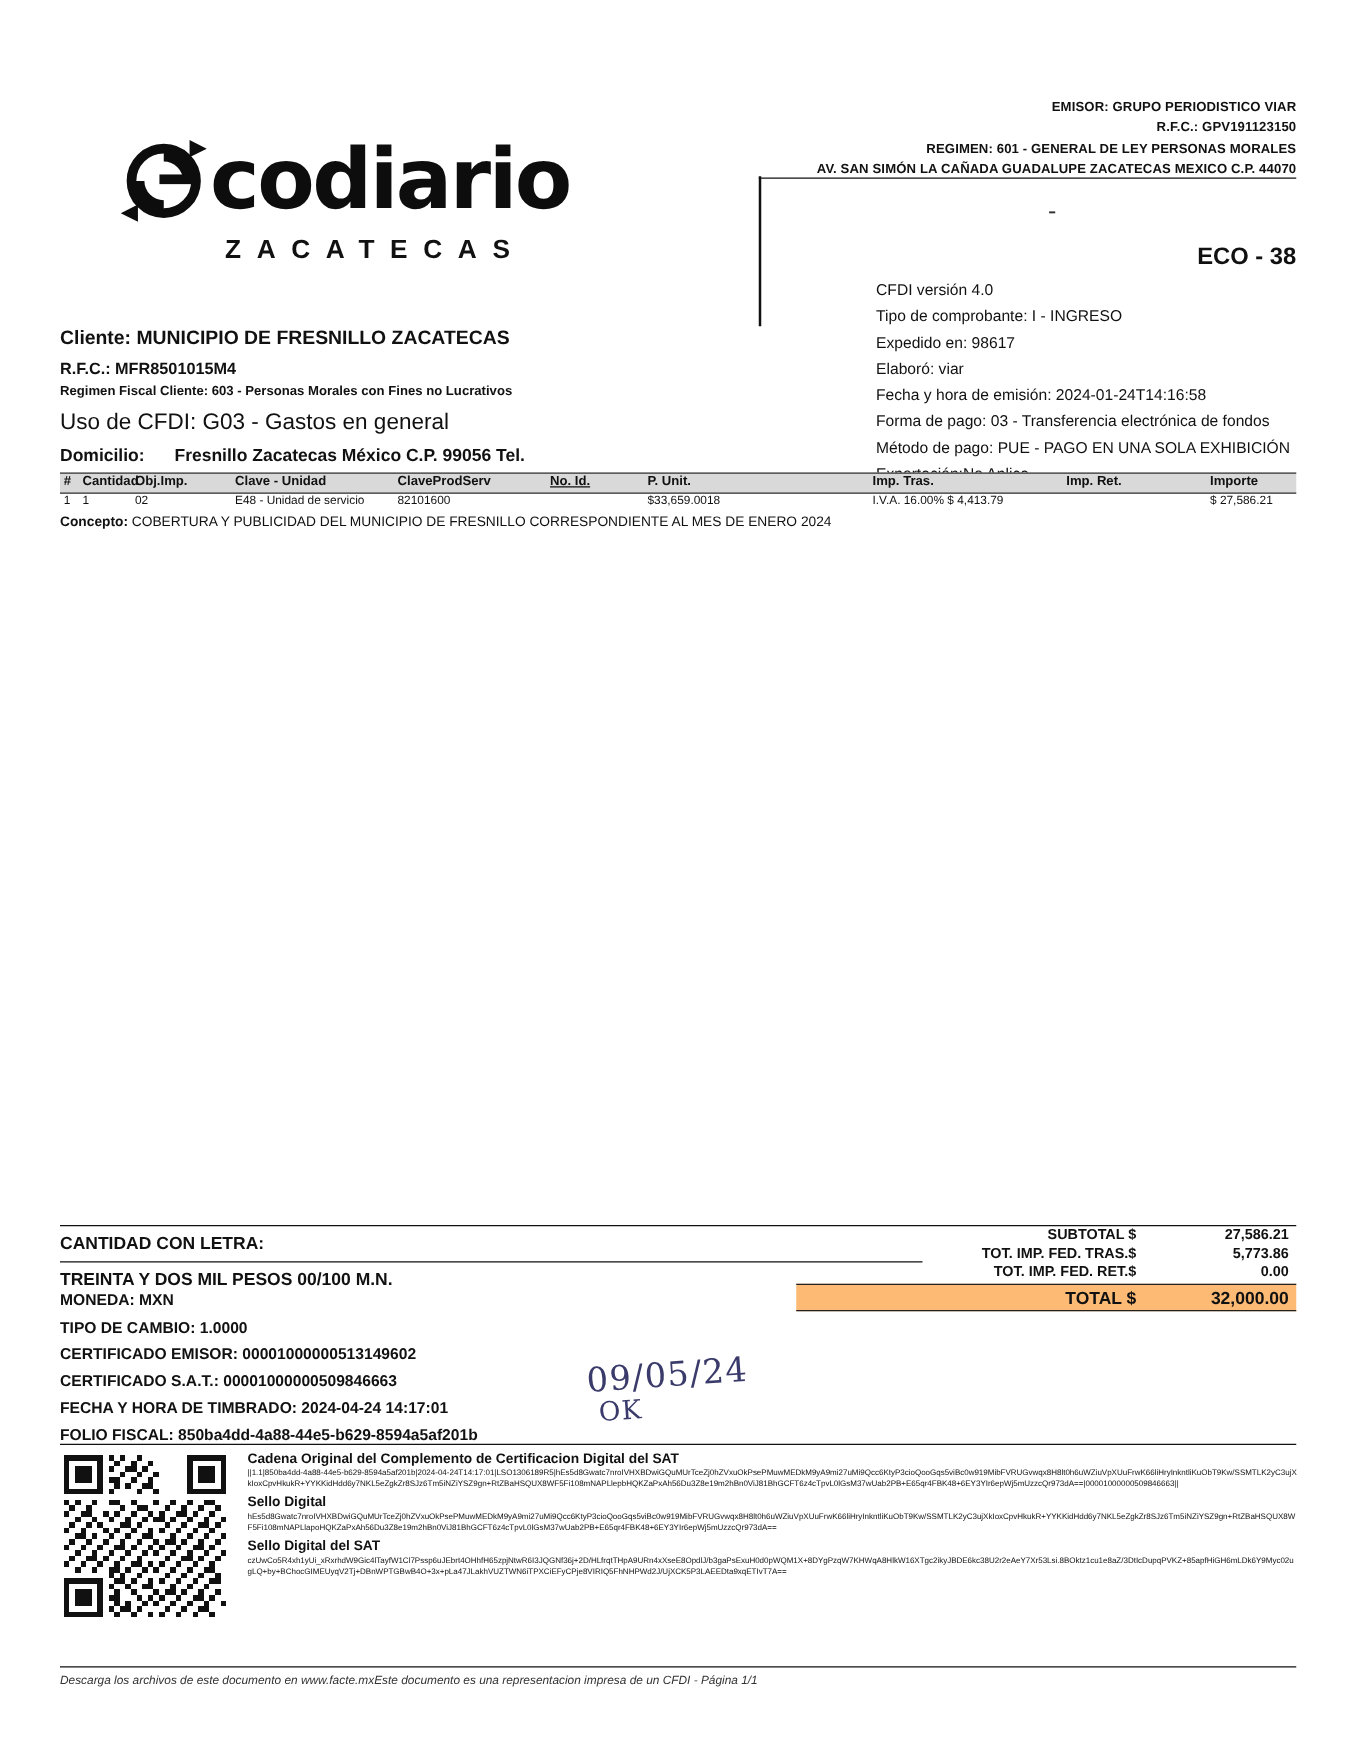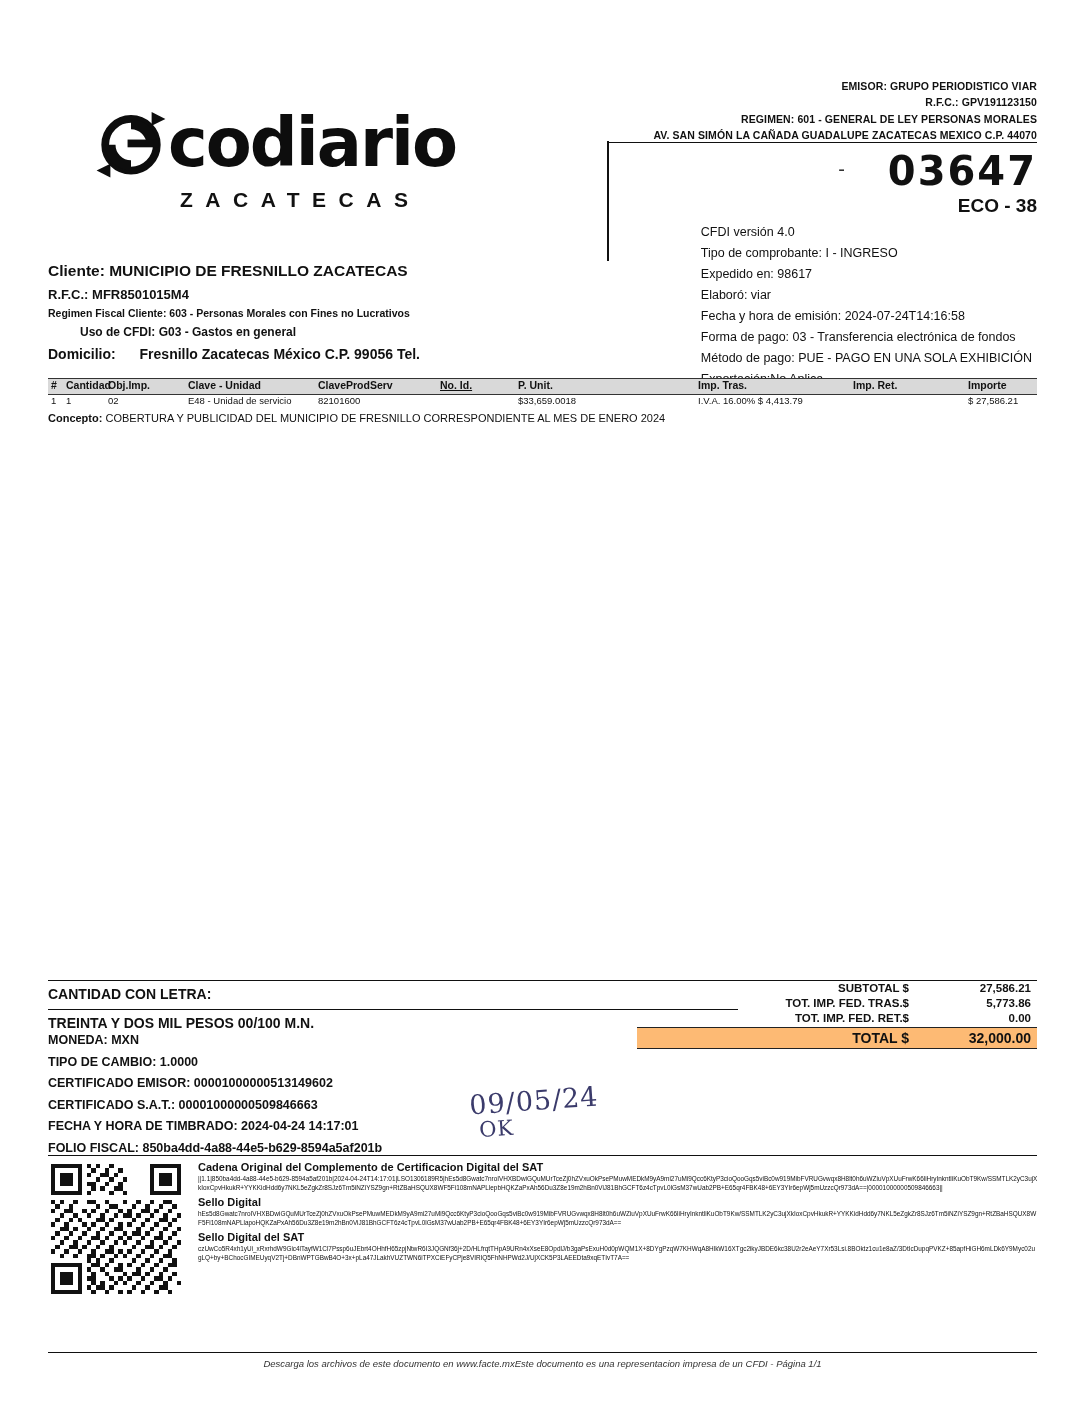--- a/index.html
+++ b/index.html
@@ -134,21 +134,21 @@
     left: 48px;
     top: 258px;
     width: 560px;
     font-size: 13px;
     line-height: 1.66;
   }
   .client .l1 { font-size: 15.5px; font-weight: bold; }
   .client .l1 .val { font-size: 15.5px; }
   .client .l2 { font-weight: bold; font-size: 13px; }
   .client .l3 { font-weight: bold; font-size: 10.5px; }
-  .client .l4 { font-weight: bold; font-size: 12px; margin-left: 32px; }
+  .client .l4 { font-weight: normal; font-size: 18px; }
   .client .l5 { font-weight: bold; font-size: 14px; }
   .client .l5 .val { margin-left: 20px; }
 
   
   .table-wrap {
     position: absolute;
     left: 48px;
     top: 378px;
     width: 989px;
   }
@@ -310,22 +310,21 @@
     position: absolute;
     left: 48px;
     top: 1333px;
     width: 989px;
     border-top: 1px solid #111;
     padding-top: 5px;
     font-size: 9.5px;
     font-style: italic;
     color: #333;
     display: flex;
-    justify-content: center;
-    margin-top: 19px;
+    justify-content: flex-start;
   }
 </style>
 </head>
 <body>
 
 <div class="page">
 
   <div class="header">
 
     <div class="logo-wrap">
@@ -351,29 +350,28 @@
       <div>EMISOR: GRUPO PERIODISTICO VIAR</div>
       <div>R.F.C.: GPV191123150</div>
       <div>REGIMEN: 601 - GENERAL DE LEY PERSONAS MORALES</div>
       <div>AV. SAN SIMÓN  LA CAÑADA GUADALUPE ZACATECAS MEXICO C.P. 44070</div>
     </div>
 
     <div class="folio-line">
       <div class="folio-vert"></div>
     </div>
     <div class="folio-dash">-</div>
-    <div class="folio-num">03647</div>
     <div class="eco-code">ECO - 38</div>
 
     <div class="meta-right">
       <div>CFDI versión 4.0</div>
       <div>Tipo de comprobante: I - INGRESO</div>
       <div>Expedido en: 98617</div>
       <div>Elaboró: viar</div>
-      <div>Fecha y hora de emisión: 2024-07-24T14:16:58</div>
+      <div>Fecha y hora de emisión: 2024-01-24T14:16:58</div>
       <div>Forma de pago: 03 - Transferencia electrónica de fondos</div>
       <div>Método de pago: PUE - PAGO EN UNA SOLA EXHIBICIÓN</div>
       <div>Exportación:No Aplica</div>
     </div>
   </div>
 
   <div class="client">
     <div class="l1">
       <span>Cliente:</span>
       <span class="val">MUNICIPIO DE FRESNILLO ZACATECAS</span>

